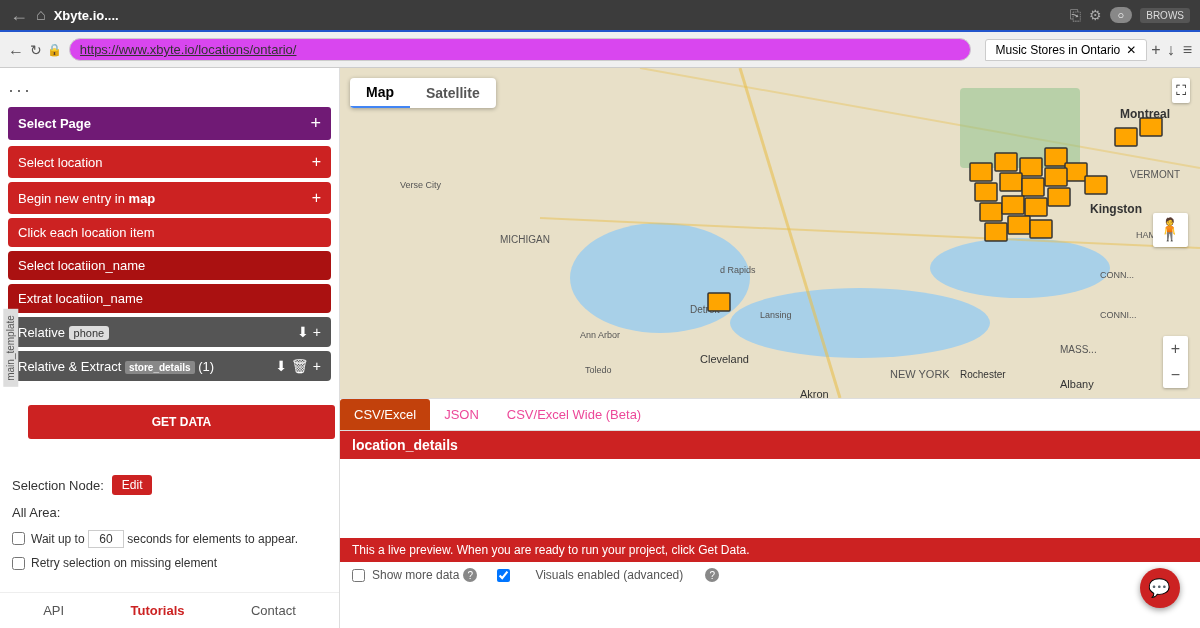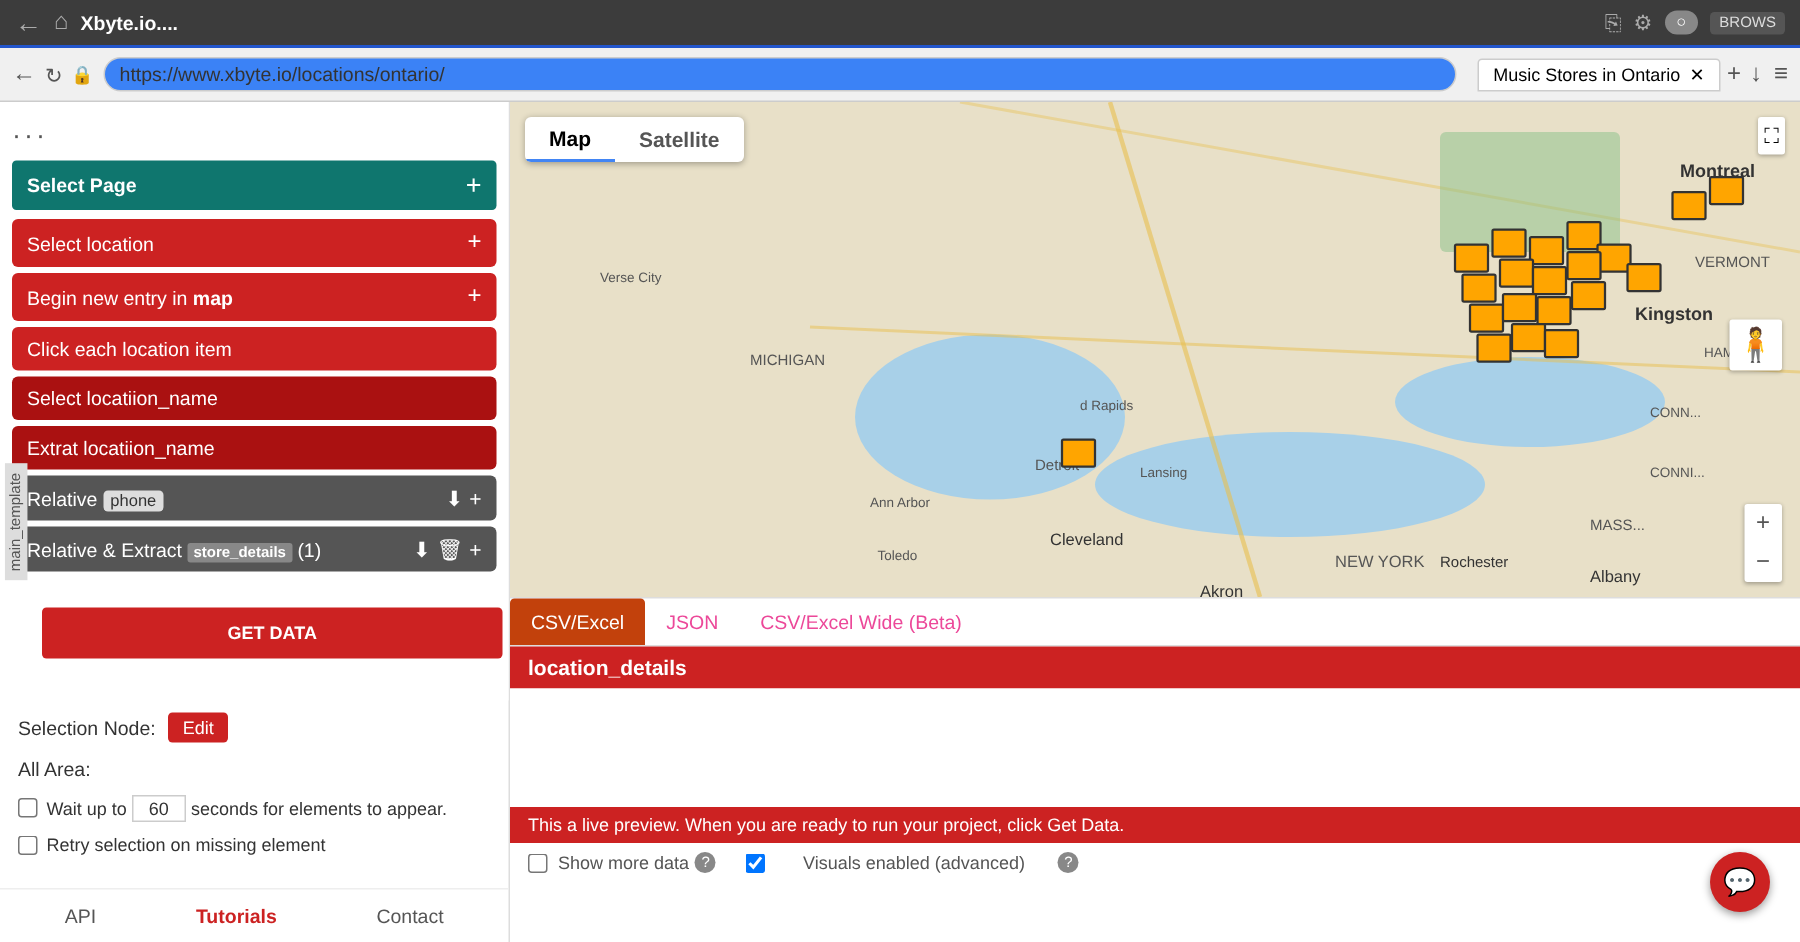--- a/index.html
+++ b/index.html
@@ -11,32 +11,32 @@
     .browser-home-btn { color: #aaa; font-size: 16px; cursor: pointer; }
     .app-title { color: #fff; font-size: 13px; font-weight: bold; }
     .browser-icons { display: flex; gap: 8px; margin-left: auto; align-items: center; }
     .browse-btn { background: #555; color: #ddd; font-size: 10px; padding: 2px 6px; border-radius: 3px; }
 
     
     .address-bar-row { background: #f0f0f0; height: 36px; display: flex; align-items: center; padding: 0 8px; gap: 6px; border-bottom: 1px solid #ccc; }
     .addr-back { color: #555; font-size: 16px; cursor: pointer; }
     .addr-refresh { color: #555; font-size: 14px; cursor: pointer; }
     .addr-lock { color: green; font-size: 12px; }
-    .address-input { flex: 1; background: #3b82f6; border: 1px solid #ccc; border-radius: 12px; padding: 3px 10px; font-size: 13px; color: #333; }
+    .address-input { flex: 1; background: #d946ef; border: 1px solid #ccc; border-radius: 12px; padding: 3px 10px; font-size: 13px; color: #333; text-decoration: underline; }
     .addr-actions { display: flex; gap: 8px; color: #555; font-size: 16px; }
 
     
     .main-layout { display: flex; height: calc(628px - 68px); }
 
     
     .sidebar { width: 340px; min-width: 340px; background: #fff; border-right: 1px solid #ddd; display: flex; flex-direction: column; position: relative; }
 
     .sidebar-top { background: #fff; padding: 8px; }
 
-    .select-page-header { background: #0f766e; color: #fff; font-size: 13px; font-weight: bold; padding: 6px 10px; border-radius: 3px; display: flex; align-items: center; justify-content: space-between; margin-bottom: 6px; }
+    .select-page-header { background: #701a75; color: #fff; font-size: 13px; font-weight: bold; padding: 6px 10px; border-radius: 3px; display: flex; align-items: center; justify-content: space-between; margin-bottom: 6px; }
     .add-btn { background: none; border: none; color: #fff; font-size: 18px; cursor: pointer; }
 
     .step-item { border-radius: 4px; margin-bottom: 4px; padding: 7px 10px; display: flex; align-items: center; justify-content: space-between; font-size: 13px; color: #fff; cursor: pointer; }
     .step-red { background: #cc2222; }
     .step-dark-red { background: #aa1111; }
     .step-gray { background: #555; }
 
     .step-label { font-weight: normal; }
     .step-label strong { font-weight: bold; }
 

